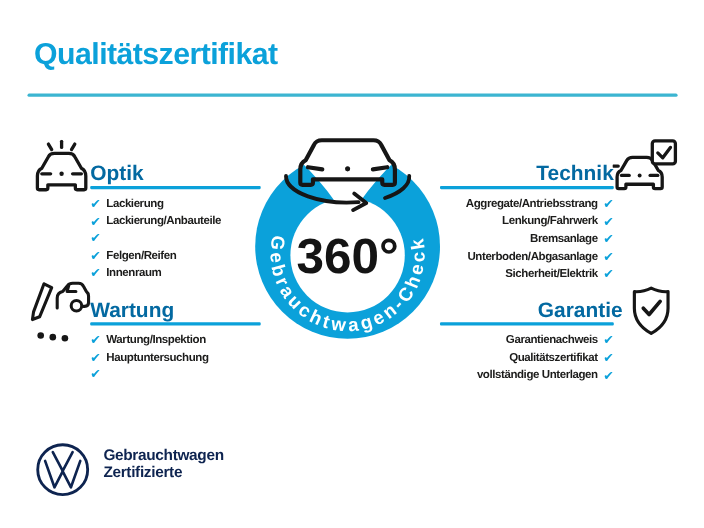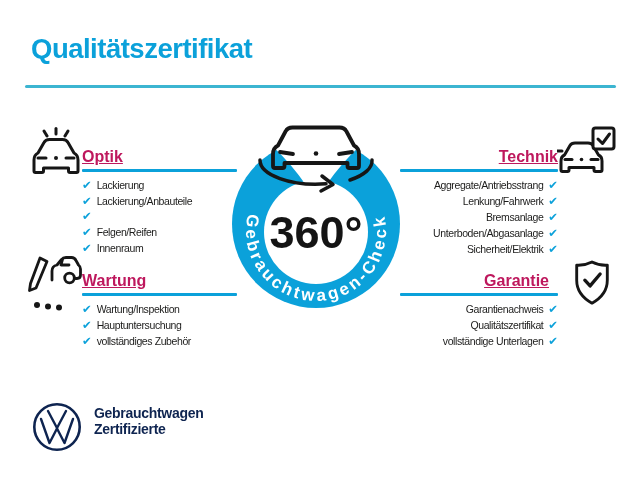--- a/index.html
+++ b/index.html
@@ -14,30 +14,30 @@
   .page-title {
     left:31px; top:33px; font-size:27.5px; font-weight:700; letter-spacing:-0.5px;
     color:var(--accent-blue,#0ba1da);
   }
   .main-divider {
     left:25px; top:85px; width:591px; height:3px; border-radius:2px;
     background:var(--divider-teal,#3cb5d1);
   }
 
   
-  .sec-head { font-size:16px; font-weight:700; color:#be185d; white-space:nowrap;text-decoration:underline; }
+  .sec-head { font-size:19px; font-weight:700; color:#0369a1; white-space:nowrap; }
   .sec-underline { height:3px; background:var(--accent-blue,#0ba1da); border-radius:1px; }
 
   
   .check-list { display:flex; flex-direction:column; gap:4px; }
   .check-list.right { align-items:flex-end; }
   .item-row { display:flex; align-items:center; gap:5px; line-height:12px; }
   .check-list.right .item-row { flex-direction:row-reverse; }
   .item-label {
-    font-size:10.5px; font-weight:400; letter-spacing:-0.4px;
+    font-size:10.5px; font-weight:700; letter-spacing:-0.4px;
     color:var(--text-dark,#1c1c1b); white-space:nowrap;
   }
   .check {
     font-family:"DejaVu Sans",sans-serif; font-size:11.5px; font-weight:700;
     color:var(--accent-blue,#0ba1da); line-height:11px;
   }
 
   
   .stroke-icon { fill:none; stroke:var(--icon-black,#161616); stroke-linecap:round; stroke-linejoin:round; }
   .fill-icon  { fill:var(--icon-black,#161616); stroke:none; }
@@ -161,29 +161,28 @@
       <span class="item-label">Wartung/Inspektion</span>
     </div>
 
     <div class="item-row">
       <span class="check">✔</span>
       <span class="item-label">Hauptuntersuchung</span>
     </div>
 
     <div class="item-row">
       <span class="check">✔</span>
-      <span class="item-label">vollständiges Zubehör</span>
     </div>
   </div>
 
 <svg class="abs" style="left:570px; top:258px;" width="44" height="52" viewBox="0 0 46 52">
   <path class="stroke-icon" stroke-width="3" d="M23 3 Q30.5 6.8 39 6.3 L39 22 Q39 37 23 46 Q7 37 7 22 L7 6.3 Q15.5 6.8 23 3 Z"></path>
   <path class="stroke-icon" stroke-width="3.5" d="M15.5 22 L21 28 L31.5 15.5"></path>
 </svg>
-<div class="abs sec-head" style="right:91px; top:272px; text-align:right;">Garantie</div>
+<div class="abs sec-head" style="right:74px; top:272px; text-align:right;">Garantie</div>
 <div class="abs sec-underline" style="left:400px; top:293px; width:158px;"></div>
 <div class="abs check-list right" style="right:82px; top:303px;">
 
     <div class="item-row">
       <span class="check">✔</span>
       <span class="item-label">Garantienachweis</span>
     </div>
 
     <div class="item-row">
       <span class="check">✔</span>

